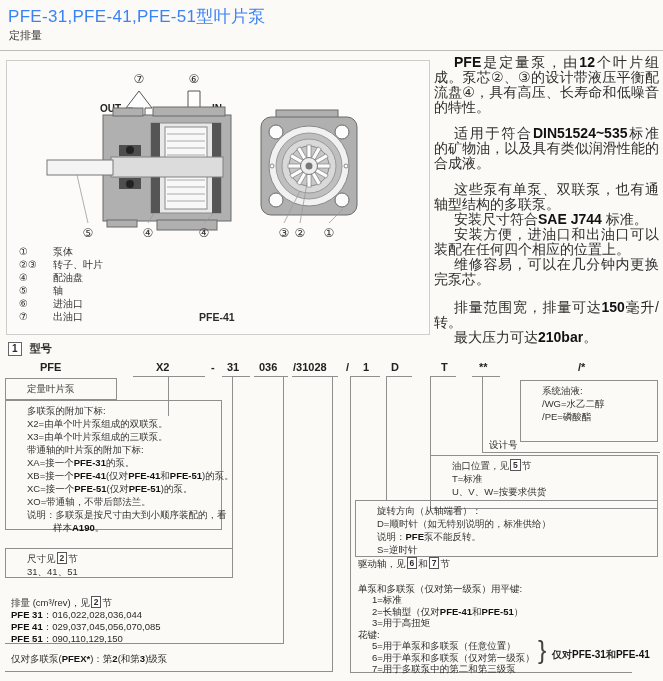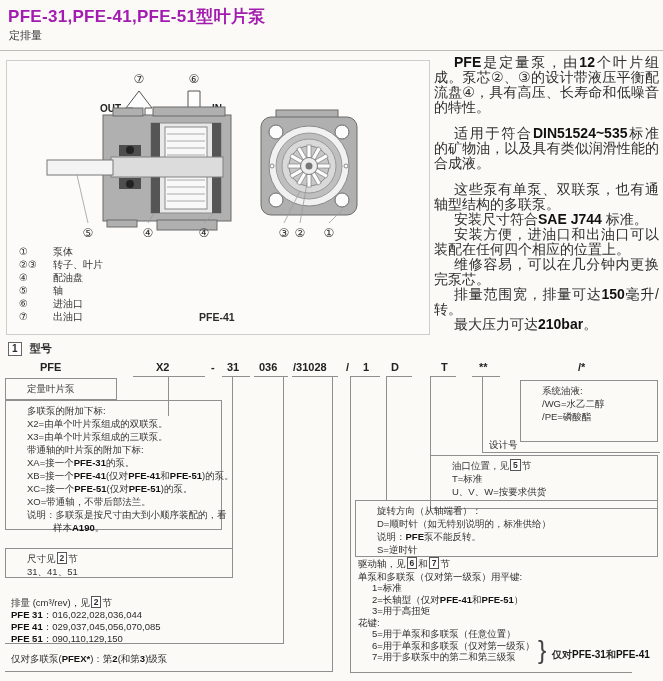--- a/index.html
+++ b/index.html
@@ -4,43 +4,43 @@
 <style>
   html,body{margin:0;padding:0}
   body{
     width:663px;height:681px;position:relative;overflow:hidden;
     background:#fbfaf7;color:#2b2b2b;
     font-family:"Liberation Sans","DejaVu Sans",sans-serif;
   }
   .abs{position:absolute}
   .vl{position:absolute;width:1px;background:#8f8f8f}
   .hl{position:absolute;height:1px;background:#8f8f8f}
-  .title{position:absolute;left:8px;top:5px;font-size:17px;font-weight:bold;letter-spacing:.3px;color:#a21caf}
+  .title{position:absolute;left:8px;top:5px;font-size:17px;font-weight:normal;letter-spacing:.3px;color:#3b82f6}
   .subtitle{position:absolute;left:9px;top:28px;font-size:11px;color:#333}
   .figure{position:absolute;left:6px;top:60px;width:422px;height:273px;border:1px solid #cfcecb;background:#fcfbf9}
   .legend{position:absolute;left:12px;top:184px;font-size:10px;line-height:13px}
   .lrow{display:flex}
   .lnum{width:34px;color:#333}
   .llab{color:#333}
   .figcap{position:absolute;left:192px;top:250px;font-size:10.5px;font-weight:bold}
   .desc{position:absolute;left:434px;top:55px;width:225px;font-size:14px;line-height:15px;color:#2e2e2e;text-align:justify}
   .para{text-indent:20px;margin:0}
   .mb{margin-bottom:11px}
-  .mb2{}
+  .mb2{margin-bottom:13px}
   .sechead{position:absolute;left:8px;top:341px;font-size:11px;font-weight:bold}
   .numbox2{display:inline-block;border:1px solid #666;padding:0 3px;margin-right:5px;font-size:10px;line-height:12px;font-weight:bold;background:#fff}
   .ladder{position:absolute;left:0;top:358px;width:663px;height:323px;font-size:9.5px}
   .code{position:absolute;top:3px;font-weight:bold;font-size:11px;color:#222;white-space:nowrap}
   .bx{position:absolute;border:1px solid #8f8f8f;box-sizing:border-box;padding:3px 21px;line-height:13px;color:#333;background:transparent}
   .bline{white-space:nowrap}
   .Lshape{position:absolute;border-right:1px solid #8f8f8f;border-bottom:1px solid #8f8f8f;box-sizing:border-box;padding:2px 6px;line-height:12px}
   .numbox{display:inline-block;border:1px solid #555;padding:0 2px;margin:0 1px;font-weight:bold;font-size:8.5px;line-height:10px;vertical-align:1px;background:#fff}
   .drv{position:absolute;left:358px;top:199px;width:290px;line-height:11.5px;white-space:nowrap}
   .ind{padding-left:14px}
-  .gap{margin-top:1px}
+  .gap{margin-top:13px}
   .brace{position:absolute;left:538px;top:278px;font-size:25px;color:#444;font-weight:400}
   .bracenote{position:absolute;left:552px;top:290px;font-size:10px;font-weight:bold;white-space:nowrap}
   b{color:#111}
 </style>
 </head>
 <body>
 
 <div>
 
   <div class="title">PFE-31,PFE-41,PFE-51型叶片泵</div>

